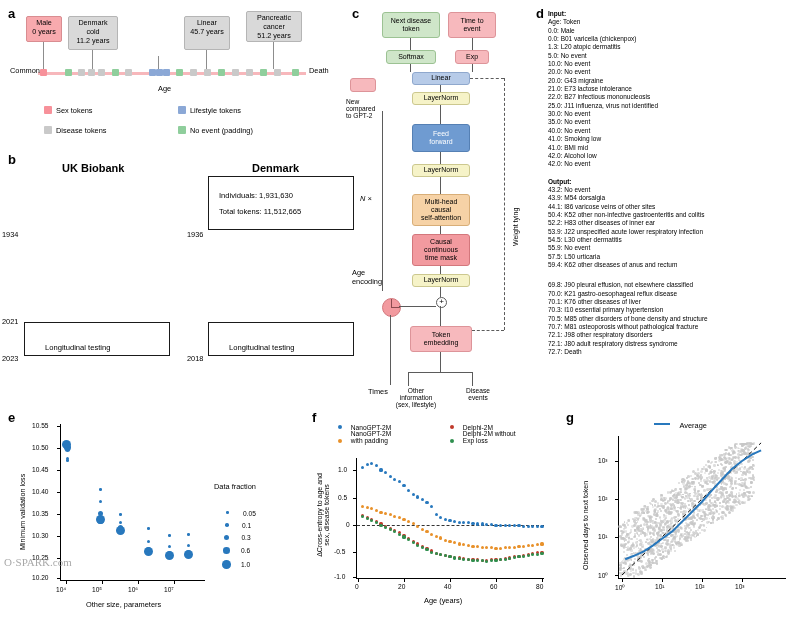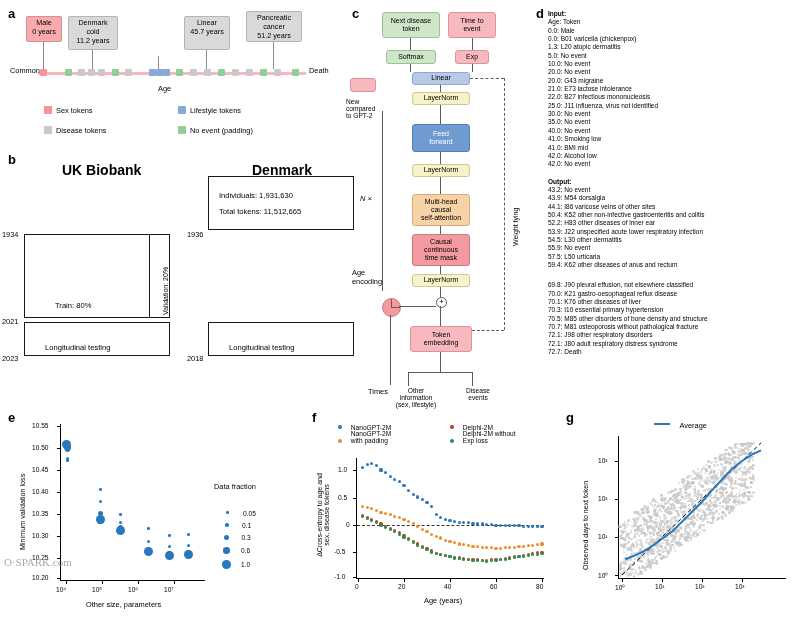--- a/index.html
+++ b/index.html
@@ -2,21 +2,21 @@
 <html><head>
 <meta charset="utf-8">
 <style>
   html,body{margin:0;padding:0;background:#ffffff;}
   body{width:800px;height:619px;position:relative;font-family:"Liberation Sans",sans-serif;color:#000;}
   .fig{position:absolute;left:0;top:0;width:800px;height:619px;}
   .panel-letter{position:absolute;font-weight:bold;font-size:13px;font-family:"Liberation Sans",sans-serif;}
   .abs{position:absolute;}
   .tiny{font-size:6.6px;}
   .sm{font-size:7.4px;}
-  .md{font-size:14px;}
+  .md{font-size:11px;}
 
   
   #panel-a{position:absolute;left:8px;top:6px;width:340px;height:140px;}
   .tl-box{position:absolute;border:0.7px solid #7a7a7a;border-radius:2px;font-size:7.2px;line-height:1.22;text-align:center;padding:2px 2px;box-sizing:border-box;}
   .tl-pink{background:#f8aaae;border-color:#d98d91;}
   .tl-grey{background:#d9d9d9;border-color:#b5b5b5;}
   .tl-blue{background:#9fb6dd;border-color:#7e95bd;}
   .tl-line{position:absolute;height:3px;background:#f7b7bb;}
   .tick{position:absolute;width:7px;height:7px;border-radius:1px;}
   .t-grey{background:#c9c9c9;}
@@ -141,25 +141,20 @@
     </div>
   </div>
 
   <div id="panel-b">
     <div class="panel-letter" style="left:0;top:0;">b</div>
 
     <div class="abs md" style="left:54px;top:10px;font-weight:bold;">UK Biobank</div>
     <div class="abs md" style="left:244px;top:10px;font-weight:bold;">Denmark</div>
 
 
-    <div class="bx" style="left:16px;top:82px;width:146px;height:84px;">
-      <div class="abs" style="left:124px;top:0;width:0.8px;height:83px;background:#1a1a1a;"></div>
-      <div class="abs" style="left:30px;top:66px;">Train: 80%</div>
-      <div class="ylab" style="left:137px;top:80px;font-size:7px;">Validation: 20%</div>
-    </div>
 
     <div class="bx" style="left:16px;top:170px;width:146px;height:34px;">
       <div class="abs" style="left:20px;top:20px;">Longitudinal testing</div>
     </div>
 
     <div class="abs sm" style="left:-6px;top:78px;">1934</div>
     <div class="abs sm" style="left:-6px;top:165px;">2021</div>
     <div class="abs sm" style="left:-6px;top:202px;">2023</div>
 
     <div class="bx" style="left:200px;top:24px;width:146px;height:54px;">

